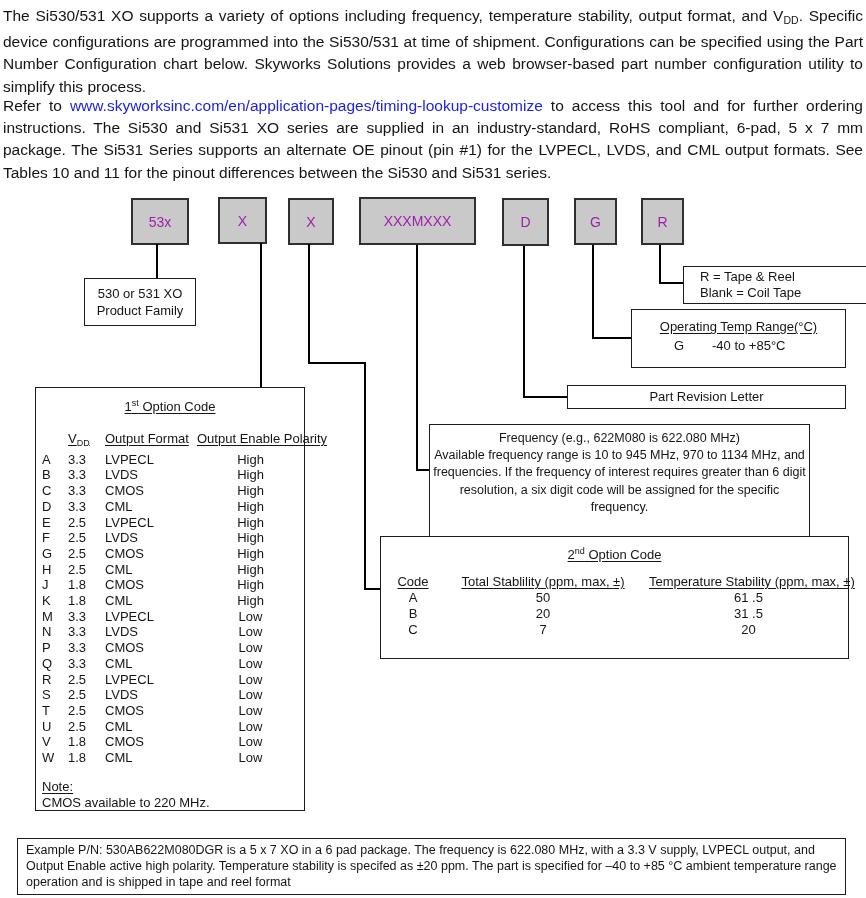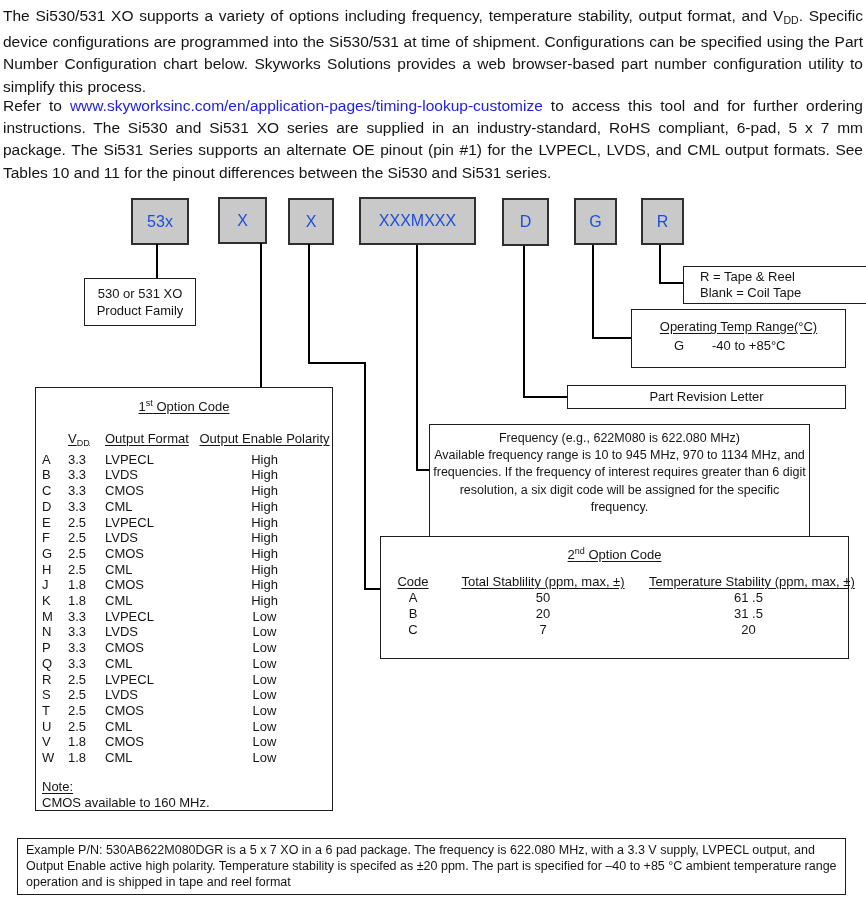--- a/index.html
+++ b/index.html
@@ -6,38 +6,38 @@
   body{width:866px;height:898px;position:relative;font-family:"Liberation Sans",sans-serif;color:#111;overflow:hidden;}
   .page{position:absolute;left:0;top:0;width:866px;height:898px;}
   
   .para{position:absolute;left:3px;width:860px;font-size:15.5px;line-height:22.2px;text-align:justify;color:#141414;}
   #p1{top:5px;}
   #p2{top:95px;}
   .sub{font-size:10.5px;vertical-align:-3px;}
   .sup{font-size:9px;vertical-align:5px;}
   .link{color:#2121DE;cursor:pointer;}
   
-  .pnbox{position:absolute;background:#C9C9C9;border:2px solid #2F2F2F;display:flex;align-items:center;justify-content:center;font-size:16px;color:#1d4ed8;box-sizing:border-box;}
+  .pnbox{position:absolute;background:#C9C9C9;border:2px solid #2F2F2F;display:flex;align-items:center;justify-content:center;font-size:14px;color:#a21caf;box-sizing:border-box;}
   
   .vl,.hl{position:absolute;background:#000;}
   .vl{width:2px;}
   .hl{height:2px;}
   
   .wbox{position:absolute;background:#fff;border:1.5px solid #1c1c1c;box-sizing:border-box;font-size:13px;color:#151515;}
   .ul{text-decoration:underline;text-underline-offset:2px;}
   #product-family{left:84px;top:278px;width:112px;height:48px;text-align:center;padding-top:6px;line-height:17px;}
   #tape-reel{left:683px;top:266px;width:187px;height:38px;padding:2px 0 0 16px;line-height:16px;}
   #op-temp{left:631px;top:309px;width:215px;height:59px;text-align:center;padding-top:9px;}
   #op-temp .row2{position:relative;height:18px;margin-top:2px;}
   #op-temp .code{position:absolute;left:42px;top:2px;}
   #op-temp .range{position:absolute;left:80px;top:2px;}
   #part-revision{left:567px;top:385px;width:279px;height:24px;text-align:center;line-height:21px;}
   #freq-note{left:429px;top:424px;width:381px;height:113px;text-align:center;font-size:12.5px;line-height:17.2px;padding-top:5px;}
   
-  #opt1{left:35px;top:387px;width:298px;height:424px;}
+  #opt1{left:35px;top:387px;width:270px;height:424px;}
   #opt1 .title{text-align:center;margin-top:10px;}
   #opt1 .thead{margin-top:17px;}
   .o1row{display:grid;grid-template-columns:26px 37px 92px 1fr;padding-left:6px;line-height:15.7px;white-space:nowrap;}
   .o1row .c4{text-align:center;}
   #opt1 .note{margin-top:13px;padding-left:6px;line-height:16px;}
   #opt2{left:380px;top:536px;width:469px;height:123px;}
   #opt2 .title{text-align:center;margin-top:9px;}
   #opt2 .thead{margin-top:12px;}
   .o2row{display:grid;grid-template-columns:48px 212px 1fr;padding-left:8px;line-height:16px;white-space:nowrap;}
   .o2row span{text-align:center;}
@@ -250,21 +250,21 @@
 
         <div class="o1row">
           <span class="c1">W</span>
           <span class="c2">1.8</span>
           <span class="c3">CML</span>
           <span class="c4">Low</span>
         </div>
       </div>
     <div class="note">
       <div class="ul">Note:</div>
-      <div>CMOS available to 160 MHz.</div>
+      <div>CMOS available to 220 MHz.</div>
     </div>
   </div>
 
   <div class="wbox" id="opt2">
     <div class="title"><span class="ul"><span>2</span><span class="sup">nd</span><span> Option Code</span></span></div>
     <div class="o2row thead">
       <span class="ul">Code</span>
       <span class="ul">Total Stablility (ppm, max, ±)</span>
       <span class="ul">Temperature Stability (ppm, max, ±)</span>
     </div>

